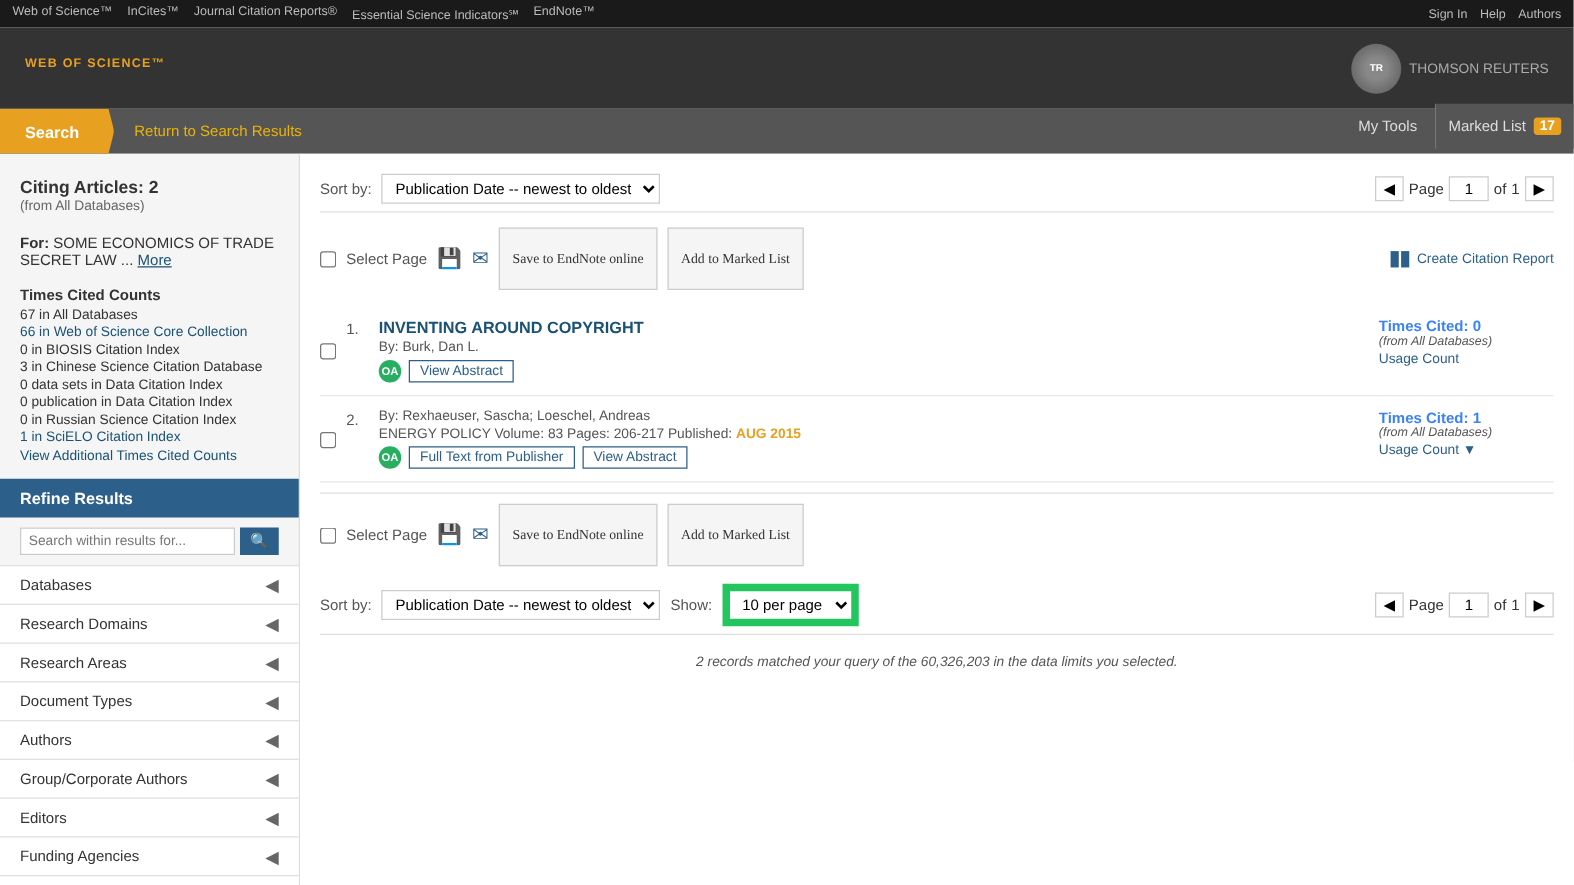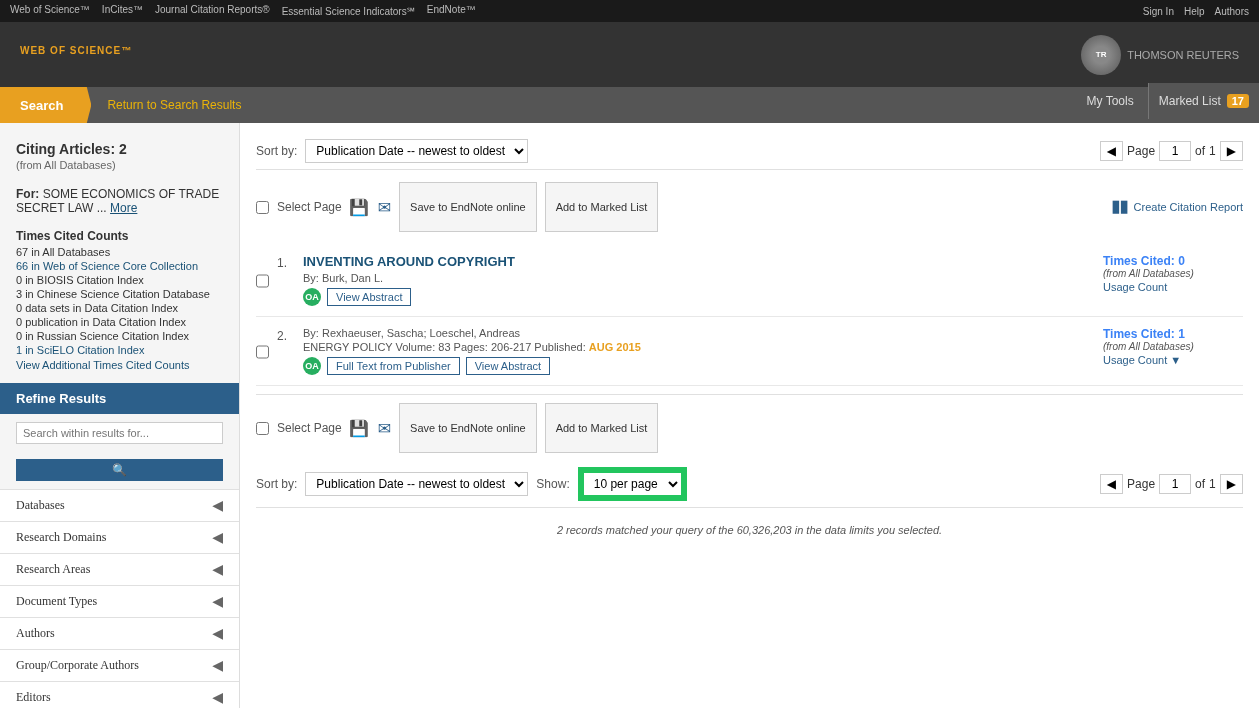--- a/index.html
+++ b/index.html
@@ -171,22 +171,21 @@
       color: white;
       padding: 8px 16px;
       font-size: 13px;
       font-weight: bold;
       margin-top: 10px;
     }
 
     .search-within {
       padding: 8px 16px;
       display: flex;
-      gap: 15px;
-      flex-direction: column;
+      gap: 4px;
     }
     .search-within input {
       flex: 1;
       padding: 4px 6px;
       border: 1px solid #ccc;
       font-size: 11px;
       color: #999;
     }
     .search-within button {
       background: #2c5f8a;
@@ -200,21 +199,20 @@
     .refine-item {
       display: flex;
       align-items: center;
       justify-content: space-between;
       padding: 7px 16px;
       border-top: 1px solid #e0e0e0;
       font-size: 12px;
       color: #333;
       cursor: pointer;
       background: white;
-      font-family: Liberation Serif, serif;
     }
     .refine-arrow {
       color: #666;
       font-size: 14px;
     }
 
     
     .content {
       flex: 1;
       padding: 10px 16px;
@@ -267,20 +265,21 @@
       margin-bottom: 8px;
     }
     .action-icon { color: #2c5f8a; font-size: 16px; cursor: pointer; }
     .action-btn {
       background: #f5f5f5;
       border: 1px solid #ccc;
       padding: 18px 10px;
       font-size: 11px;
       cursor: pointer;
       color: #333;
+      font-family: Liberation Serif, serif;
     }
     .create-citation {
       margin-left: auto;
       color: #2c5f8a;
       font-size: 11px;
       cursor: pointer;
       display: flex;
       align-items: center;
       gap: 4px;
     }

